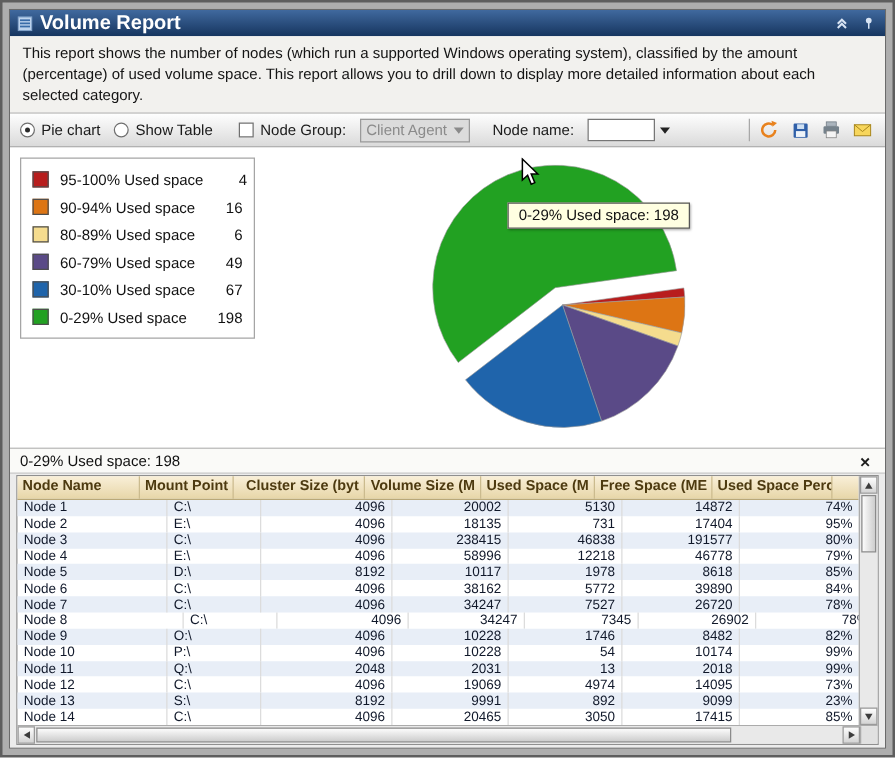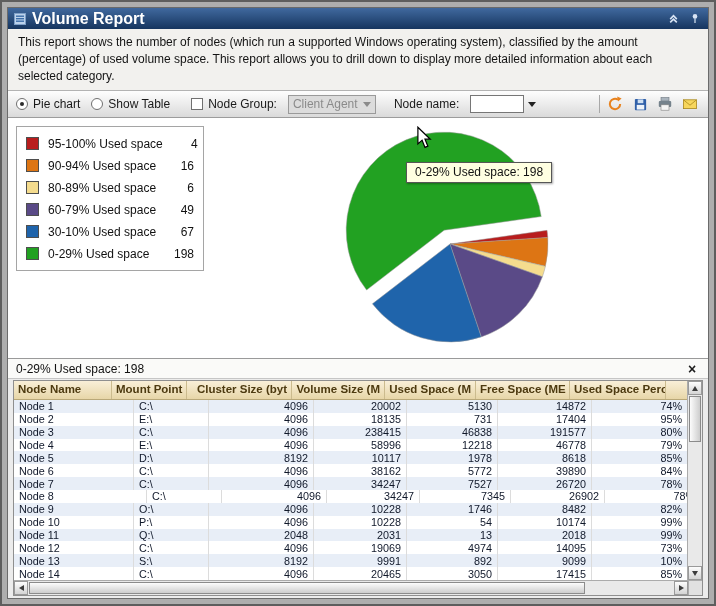--- a/index.html
+++ b/index.html
@@ -344,21 +344,21 @@
                   <div class="td num" style="width: 94px;">14095</div>
                   <div class="td num" style="width: 96px;">73%</div>
                 </div>
                 <div class="tr odd">
                   <div class="td" style="width: 120px;">Node 13</div>
                   <div class="td" style="width: 75px;">S:\</div>
                   <div class="td num" style="width: 105px;">8192</div>
                   <div class="td num" style="width: 93px;">9991</div>
                   <div class="td num" style="width: 91px;">892</div>
                   <div class="td num" style="width: 94px;">9099</div>
-                  <div class="td num" style="width: 96px;">10%</div>
+                  <div class="td num" style="width: 96px;">23%</div>
                 </div>
                 <div class="tr">
                   <div class="td" style="width: 120px;">Node 14</div>
                   <div class="td" style="width: 75px;">C:\</div>
                   <div class="td num" style="width: 105px;">4096</div>
                   <div class="td num" style="width: 93px;">20465</div>
                   <div class="td num" style="width: 91px;">3050</div>
                   <div class="td num" style="width: 94px;">17415</div>
                   <div class="td num" style="width: 96px;">85%</div>
                 </div>

